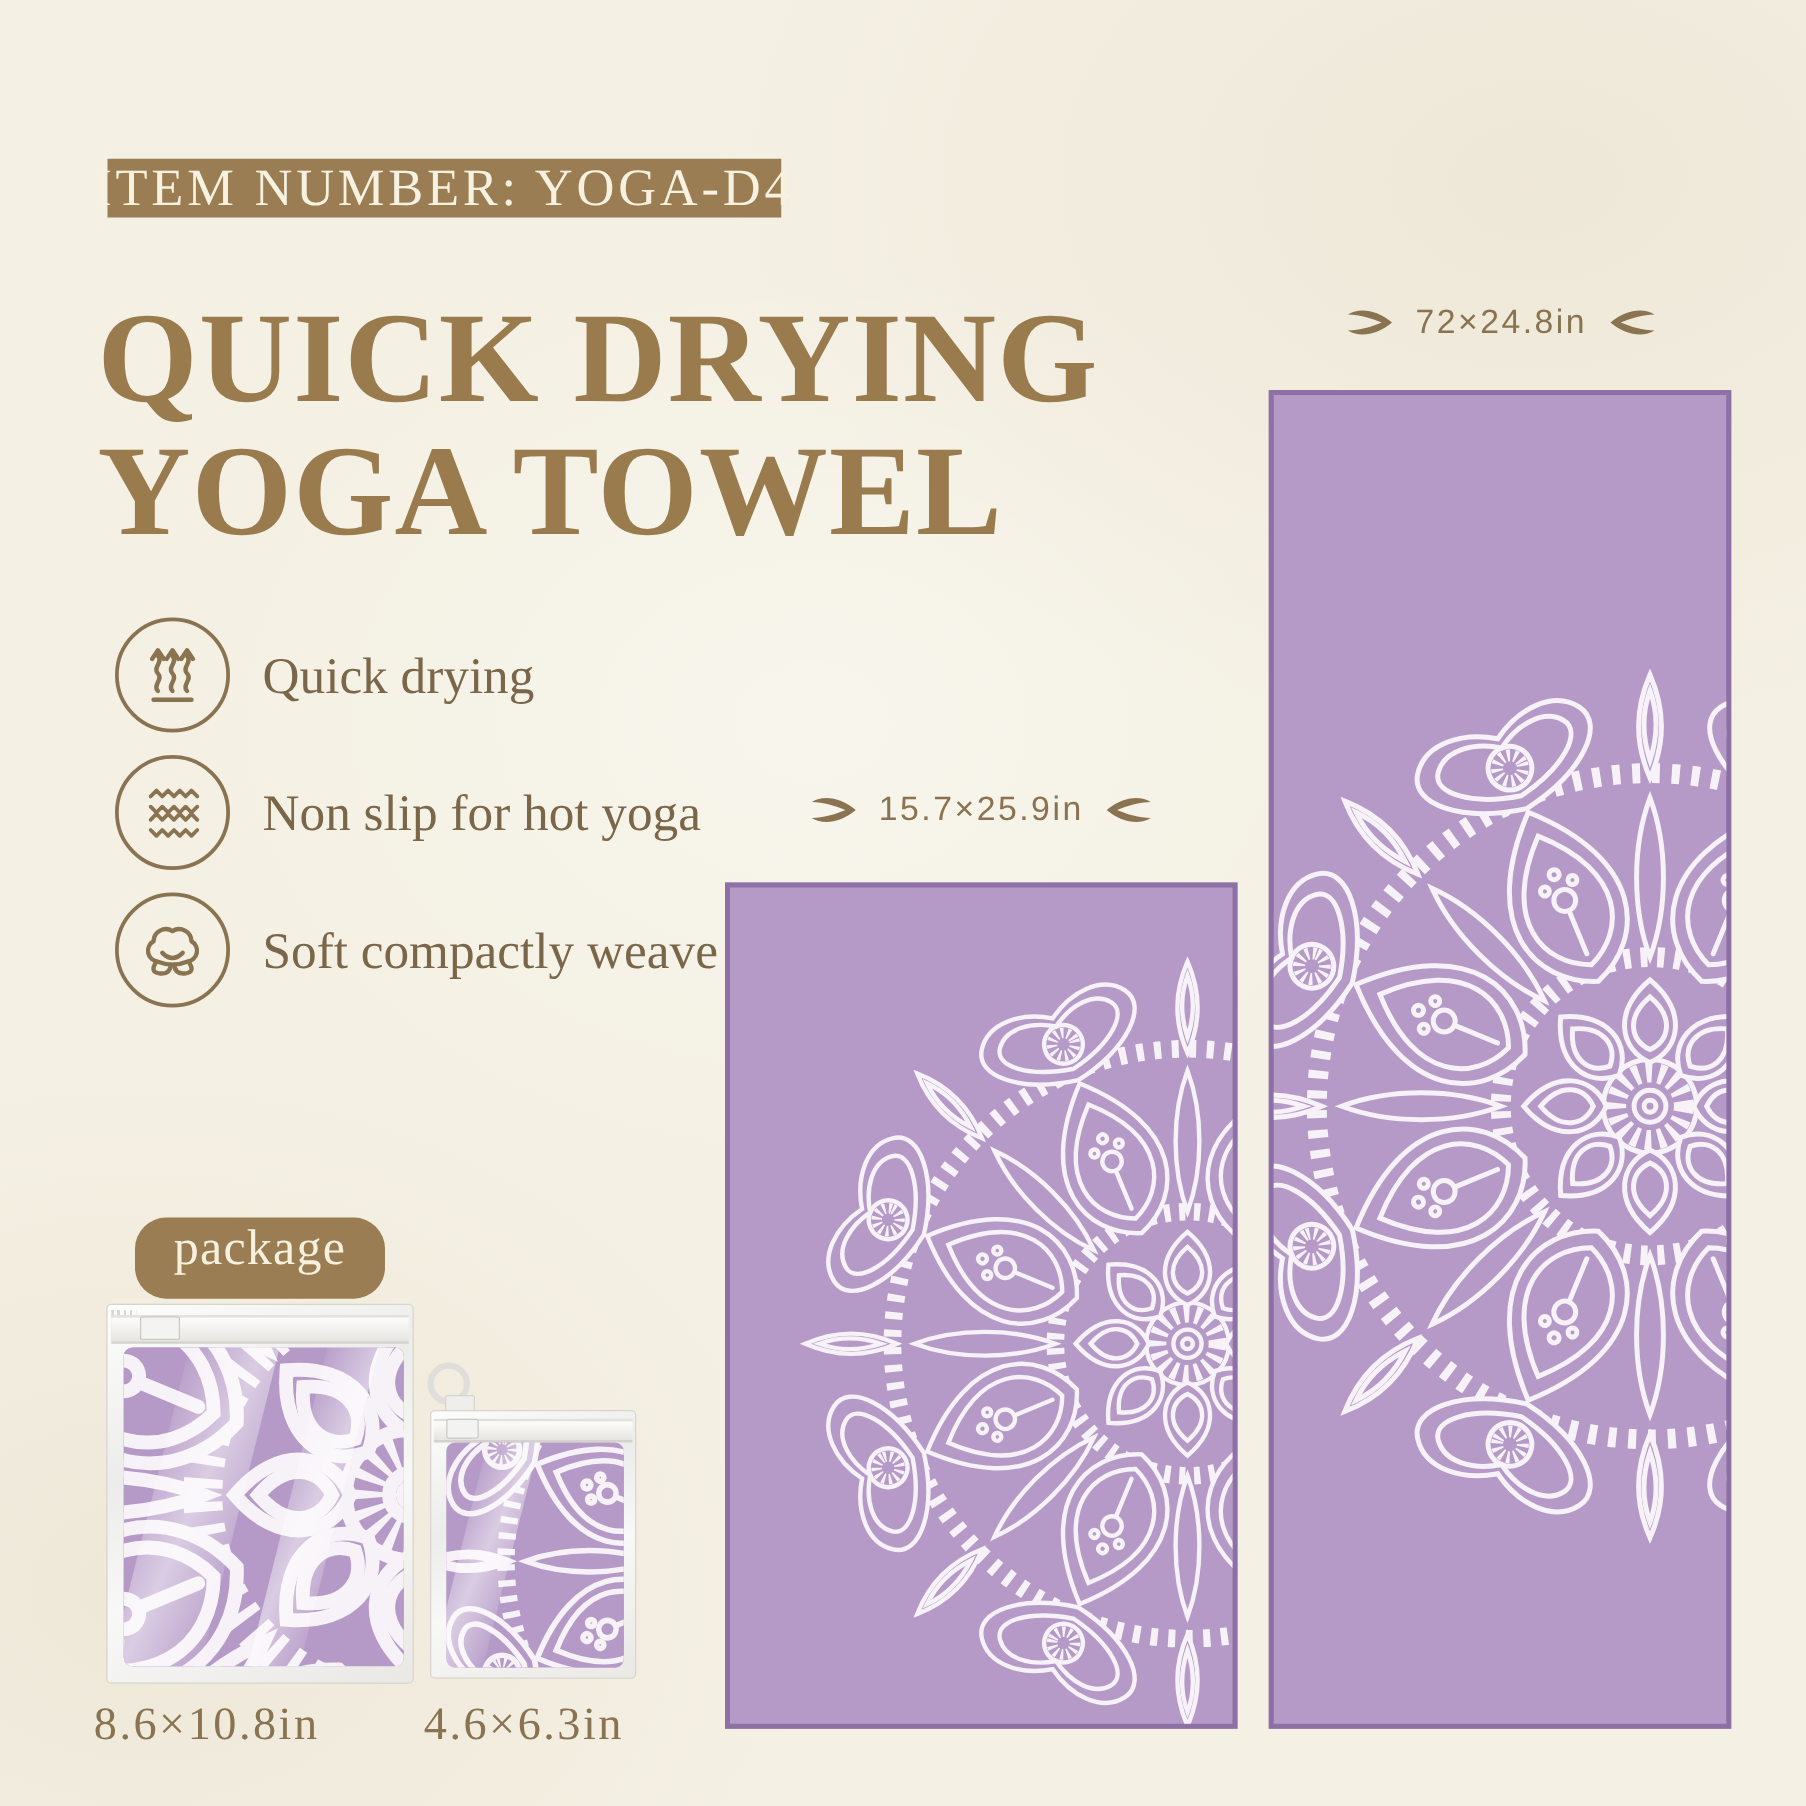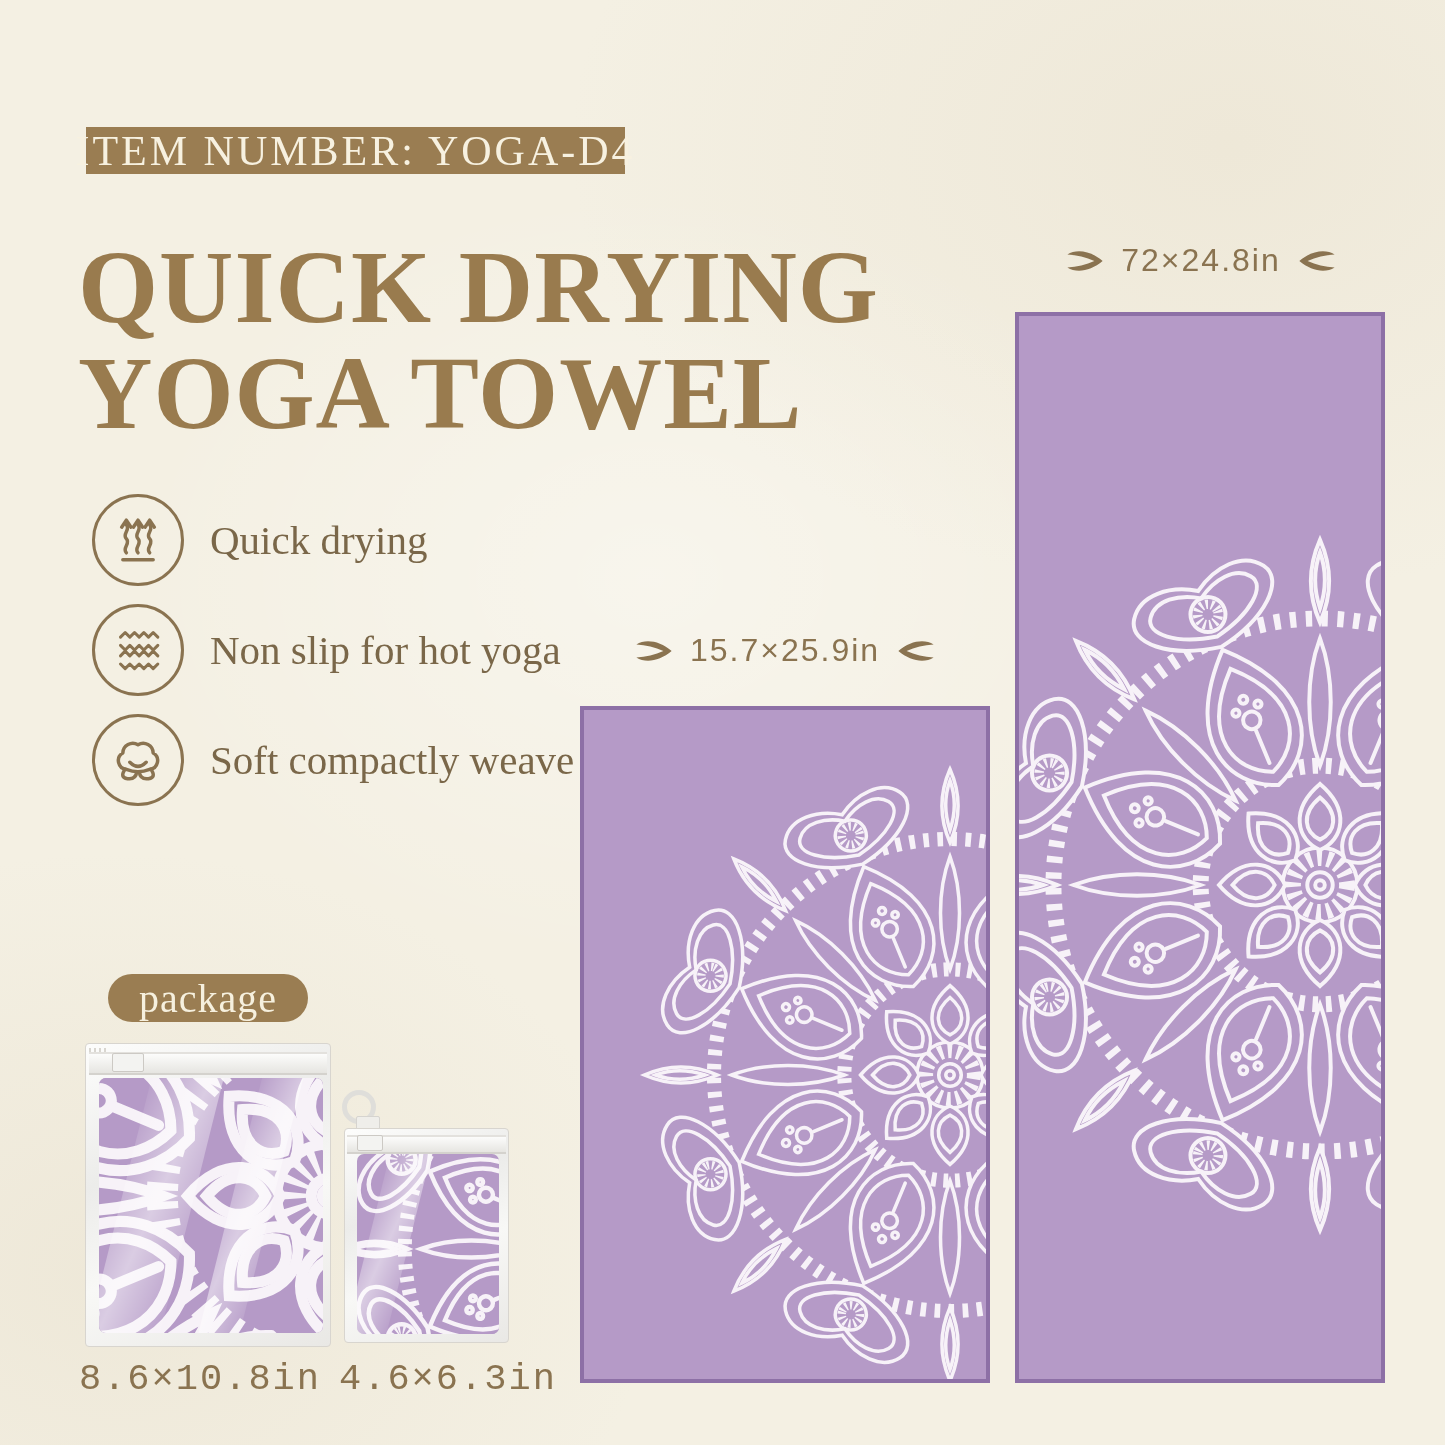--- a/index.html
+++ b/index.html
@@ -22,40 +22,40 @@
     position:absolute;left:78px;top:234px;color:#997b4e;font-weight:700;
     font-size:103px;line-height:106px;letter-spacing:1px;white-space:nowrap;
   }
   
   .feature{position:absolute;left:92px;height:96px;display:flex;align-items:center;gap:26px}
   .fcircle{width:92px;height:92px;border:3px solid #8a7350;border-radius:50%;
     display:flex;align-items:center;justify-content:center;flex:0 0 auto;box-sizing:border-box}
   .ficon{width:56px;height:56px;stroke:#8a7350;fill:none;stroke-width:3;stroke-linecap:round;stroke-linejoin:round}
   .flabel{font-size:41px;color:#7a6749;white-space:nowrap}
   
-  .pkg-pill{position:absolute;left:108px;top:974px;width:200px;height:48px;border-radius:25px;
-    background:#9a7d52;color:#f6f0de;display:flex;align-items:flex-end;justify-content:center;
+  .pkg-pill{position:absolute;left:108px;top:974px;width:200px;height:65px;border-radius:25px;
+    background:#9a7d52;color:#f6f0de;display:flex;align-items:flex-start;justify-content:center;
     font-size:40px;letter-spacing:1px}
   .bag{position:absolute;box-sizing:border-box;border:1px solid #d8d5cf;border-radius:4px;
     background:linear-gradient(155deg,#fdfdfc 0%,#ececea 35%,#f8f8f6 60%,#e9e8e5 100%)}
   .zipper{position:absolute;background:linear-gradient(#fcfcfb,#e6e5e1);border-top:2px solid #e3e1dd;border-bottom:2px solid #d4d2cd}
   .slider{position:absolute;background:#f3f3f1;border:1px solid #ccc9c4;border-radius:2px}
   .hatch{position:absolute;background:repeating-linear-gradient(90deg,#d9d6d0 0 2px,transparent 2px 5px)}
   .panel{position:absolute;background:#b59ac7;border-radius:7px;overflow:hidden}
   .glare{position:absolute;pointer-events:none;
     background:linear-gradient(100deg,rgba(255,255,255,0) 0%,rgba(255,255,255,.5) 48%,rgba(255,255,255,0) 100%);
     transform:rotate(14deg)}
   .ring{position:absolute;width:34px;height:34px;border:5px solid #dfdeda;border-radius:50%;box-sizing:border-box}
   .ring-tab{position:absolute;width:22px;height:16px;background:#efeeea;border:1px solid #d6d4cf;border-radius:2px}
-  .bag-size{position:absolute;font-family:Liberation Mono, monospace;font-size:37px;
-    letter-spacing:2px;color:#8a7350;text-align:right;white-space:nowrap}
+  .bag-size{position:absolute;font-family:Liberation Serif, serif;font-size:37px;
+    letter-spacing:2px;color:#8a7350;text-align:left;white-space:nowrap}
   
   .towel{position:absolute;background:#b59ac7;border:4px solid #8d70a6;overflow:hidden;box-sizing:border-box}
   .size-label{position:absolute;display:flex;align-items:center;justify-content:center;gap:16px;
-    font-family:"Liberation Sans",sans-serif;font-size:32px;letter-spacing:2px;color:#8a7350;white-space:nowrap}
+    font-family:"Liberation Sans",sans-serif;font-size:27px;letter-spacing:2px;color:#8a7350;white-space:nowrap}
   .orn{width:40px;height:26px;fill:#8a7350}
   .orn.flip{transform:scaleX(-1)}
   
   .mandala-svg{position:absolute;overflow:visible}
   .ms{fill:none;stroke:var(--mstroke,#f7f2f8);stroke-width:var(--msw,5);stroke-linecap:round}
   .mf{fill:var(--mfill,#b59ac7);stroke:var(--mstroke,#f7f2f8);stroke-width:var(--msw,5)}
   .mt{fill:none;stroke:var(--mstroke,#f7f2f8);stroke-width:var(--mtw,20)}
 </style>
 </head>
 <body>

